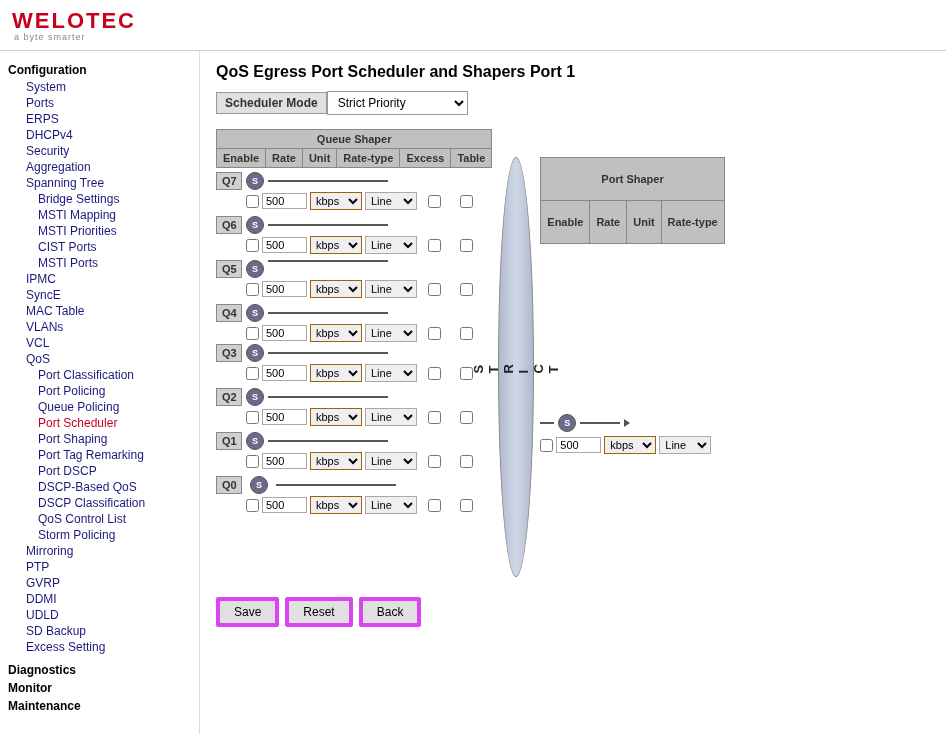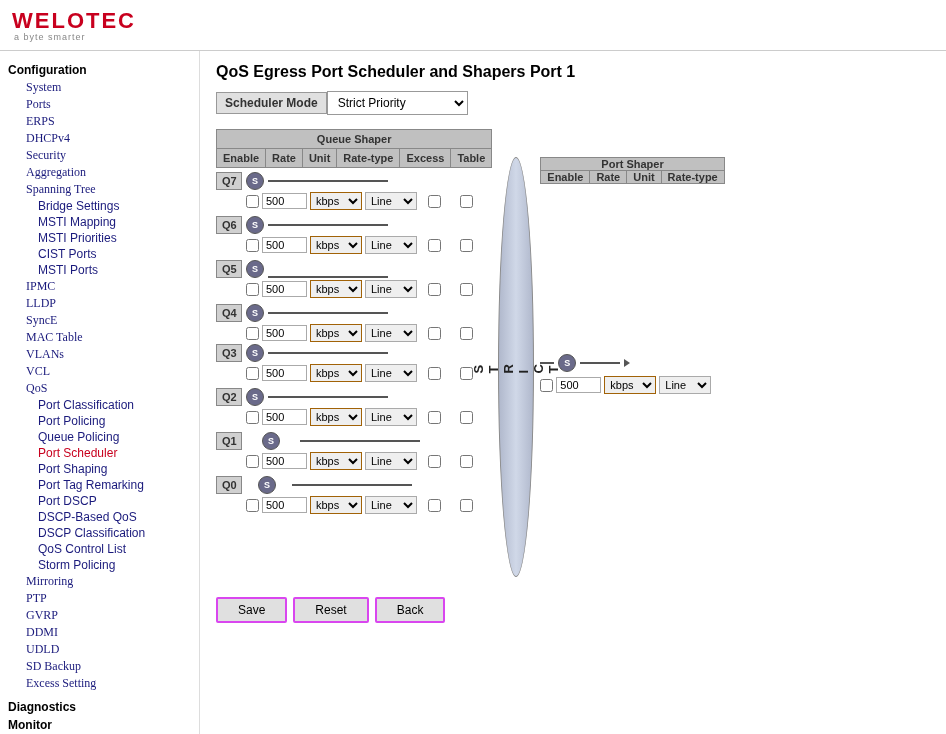--- a/index.html
+++ b/index.html
@@ -8,21 +8,21 @@
     .top-bar { background: #fff; border-bottom: 1px solid #ccc; padding: 8px 12px; }
     .logo-area { display: flex; flex-direction: column; }
     .logo-text { font-size: 22px; font-weight: bold; color: #c8001e; letter-spacing: 2px; font-family: Arial, sans-serif; }
     .logo-sub { font-size: 9px; color: #888; letter-spacing: 1px; margin-top: -2px; margin-left: 2px; }
 
     .main-layout { display: flex; flex: 1; }
 
     
     .sidebar { width: 200px; min-width: 200px; padding: 10px 8px; border-right: 1px solid #ddd; font-size: 12px; }
     .sidebar .nav-item { padding: 1px 0 1px 6px; cursor: pointer; color: #1a1a7c; text-decoration: none; display: block; }
-    .sidebar .nav-item.indent1 { padding-left: 18px; font-family: Liberation Serif, serif; }
+    .sidebar .nav-item.indent1 { padding-left: 18px; }
     .sidebar .nav-item.indent2 { padding-left: 30px; }
     .sidebar .nav-item.active { color: #c8001e; }
     .sidebar .section-main { font-weight: bold; color: #000; padding: 2px 0; cursor: pointer; }
 
     
     .content { flex: 1; padding: 12px 16px; overflow-x: auto; }
 
     .page-title { font-size: 16px; font-weight: bold; margin-bottom: 10px; color: #000; }
 
     .scheduler-mode-row { display: flex; align-items: center; margin-bottom: 14px; }
@@ -33,25 +33,25 @@
     .queue-label { background: #d0d0d0; border: 1px solid #888; padding: 2px 5px; font-weight: bold; font-size: 11px; width: 26px; text-align: center; display: inline-block; }
 
     .circle-btn { width: 18px; height: 18px; border-radius: 50%; background: #6a6a8a; color: #fff; border: 1px solid #555; font-size: 9px; font-weight: bold; display: inline-flex; align-items: center; justify-content: center; cursor: pointer; }
 
     .rate-input { width: 45px; border: 1px solid #aaa; padding: 1px 3px; font-size: 11px; }
     .unit-select { border: 1px solid #a16207; font-size: 11px; padding: 1px; width: 52px; }
     .type-select { border: 1px solid #aaa; font-size: 11px; padding: 1px; width: 52px; }
     .strict-oval { width: 36px; height: 420px; background: linear-gradient(to right, #b0b8cc, #d0d8e8, #b0b8cc); border: 1px solid #888; border-radius: 50%; display: flex; align-items: center; justify-content: center; }
     .strict-text { writing-mode: vertical-rl; text-orientation: mixed; transform: rotate(180deg); font-weight: bold; font-size: 13px; letter-spacing: 3px; color: #222; }
     .port-table { border-collapse: collapse; }
-    .port-table th { background: #c0c0c0; border: 1px solid #888; padding: 0 6px; text-align: center; font-size: 11px; font-weight: bold; }
+    .port-table th { background: #c0c0c0; border: 1px solid #888; padding: 15px 6px; text-align: center; font-size: 11px; font-weight: bold; }
 
     
     .footer-buttons { margin-top: 20px; display: flex; gap: 6px; }
-    .btn { padding: 4px 20px; border: 2px solid #d946ef; background: #e0e0e0; cursor: pointer; font-size: 12px; border-radius: 2px; }
+    .btn { padding: 4px 14px; border: 4px solid #d946ef; background: #e0e0e0; cursor: pointer; font-size: 12px; border-radius: 2px; }
   </style>
 </head>
 <body>
 
 <div class="top-bar">
   <div class="logo-area">
     <div class="logo-text">WELOTEC</div>
     <div class="logo-sub">a byte smarter</div>
   </div>
 </div>
@@ -66,21 +66,20 @@
     <a class="nav-item indent1">DHCPv4</a>
     <a class="nav-item indent1">Security</a>
     <a class="nav-item indent1">Aggregation</a>
     <a class="nav-item indent1">Spanning Tree</a>
     <a class="nav-item indent2">Bridge Settings</a>
     <a class="nav-item indent2">MSTI Mapping</a>
     <a class="nav-item indent2">MSTI Priorities</a>
     <a class="nav-item indent2">CIST Ports</a>
     <a class="nav-item indent2">MSTI Ports</a>
     <a class="nav-item indent1">IPMC</a>
-    <a class="nav-item indent1">LLDP</a>
     <a class="nav-item indent1">SyncE</a>
     <a class="nav-item indent1">MAC Table</a>
     <a class="nav-item indent1">VLANs</a>
     <a class="nav-item indent1">VCL</a>
     <a class="nav-item indent1">QoS</a>
     <a class="nav-item indent2">Port Classification</a>
     <a class="nav-item indent2">Port Policing</a>
     <a class="nav-item indent2">Queue Policing</a>
     <a class="nav-item indent2 active">Port Scheduler</a>
     <a class="nav-item indent2">Port Shaping</a>
@@ -164,21 +163,21 @@
               <input type="checkbox" style="">
               <input type="text" class="rate-input" value="500" style="">
               <select class="unit-select"><option>kbps</option><option>Mbps</option></select>
               <select class="type-select"><option>Line</option><option>Data</option></select>
               <input type="checkbox" style="margin-left: 8px;">
               <input type="checkbox" style="margin-left: 16px;">
             </div>
           </div>
 
           <div style="margin-top:4px;">
-            <div style="display:flex; align-items:flex-end; gap:4px;">
+            <div style="display:flex; align-items:flex-start; gap:4px;">
               <span class="queue-label">Q5</span>
               <span class="circle-btn">S</span>
               <div style="width:120px; height:2px; background:#555;"></div>
             </div>
             <div style="display:flex; align-items:center; gap:3px; margin-top:2px; margin-left:30px;">
               <input type="checkbox" style="">
               <input type="text" class="rate-input" value="500" style="">
               <select class="unit-select"><option>kbps</option><option>Mbps</option></select>
               <select class="type-select"><option>Line</option><option>Data</option></select>
               <input type="checkbox" style="margin-left: 8px;">
@@ -228,37 +227,37 @@
               <input type="checkbox" style="">
               <input type="text" class="rate-input" value="500" style="">
               <select class="unit-select"><option>kbps</option><option>Mbps</option></select>
               <select class="type-select"><option>Line</option><option>Data</option></select>
               <input type="checkbox" style="margin-left: 8px;">
               <input type="checkbox" style="margin-left: 16px;">
             </div>
           </div>
 
           <div style="margin-top:4px;">
-            <div style="display:flex; align-items:center; gap:20px;">
+            <div style="display:flex; align-items:center; gap:4px;">
               <span class="queue-label">Q1</span>
               <span class="circle-btn">S</span>
               <div style="width:120px; height:2px; background:#555;"></div>
             </div>
             <div style="display:flex; align-items:center; gap:3px; margin-top:2px; margin-left:30px;">
               <input type="checkbox" style="">
               <input type="text" class="rate-input" value="500" style="">
               <select class="unit-select"><option>kbps</option><option>Mbps</option></select>
               <select class="type-select"><option>Line</option><option>Data</option></select>
               <input type="checkbox" style="margin-left: 8px;">
               <input type="checkbox" style="margin-left: 16px;">
             </div>
           </div>
 
           <div style="margin-top:4px;">
-            <div style="display:flex; align-items:center; gap:16px;">
+            <div style="display:flex; align-items:center; gap:8px;">
               <span class="queue-label">Q0</span>
               <span class="circle-btn">S</span>
               <div style="width:120px; height:2px; background:#555;"></div>
             </div>
             <div style="display:flex; align-items:center; gap:3px; margin-top:2px; margin-left:30px;">
               <input type="checkbox" style="">
               <input type="text" class="rate-input" value="500" style="">
               <select class="unit-select"><option>kbps</option><option>Mbps</option></select>
               <select class="type-select"><option>Line</option><option>Data</option></select>
               <input type="checkbox" style="margin-left: 8px;">

